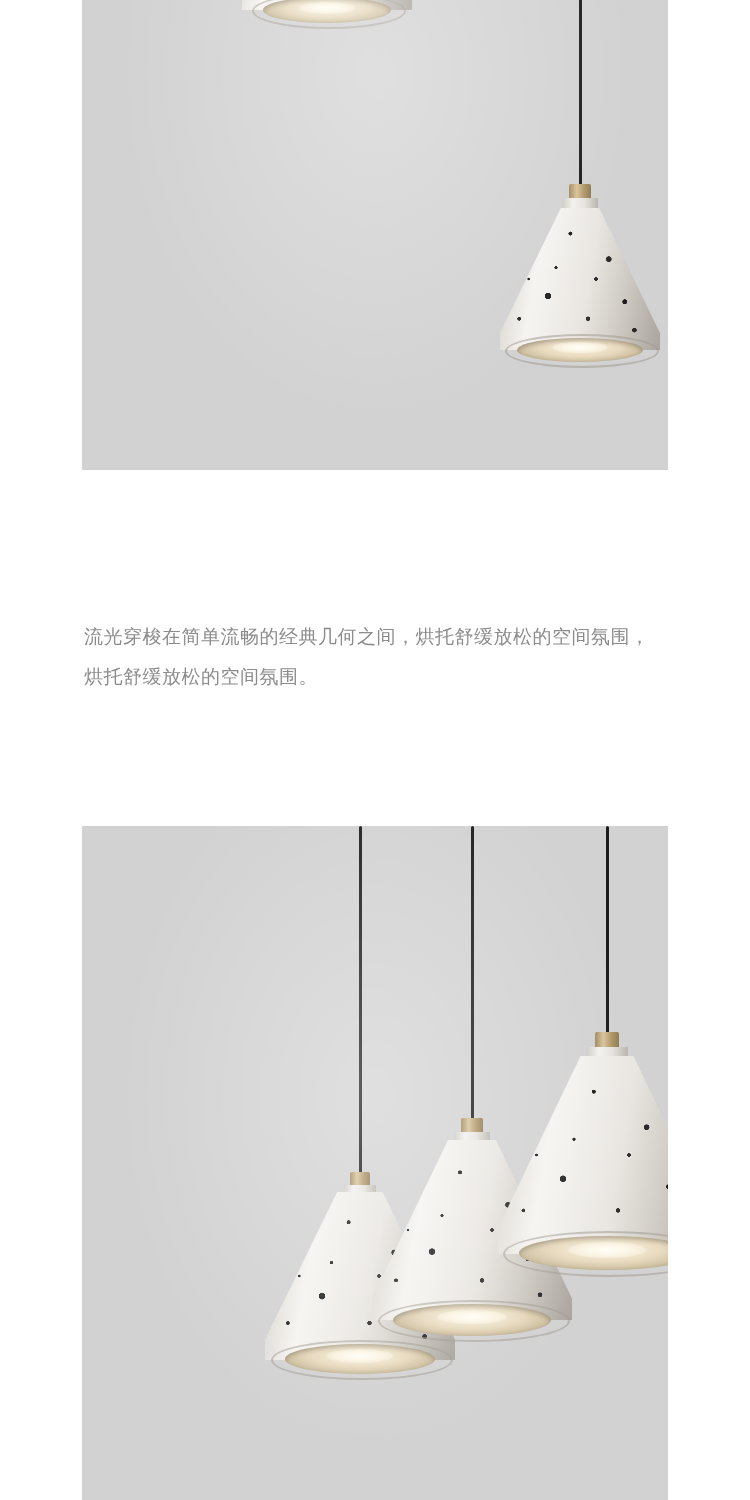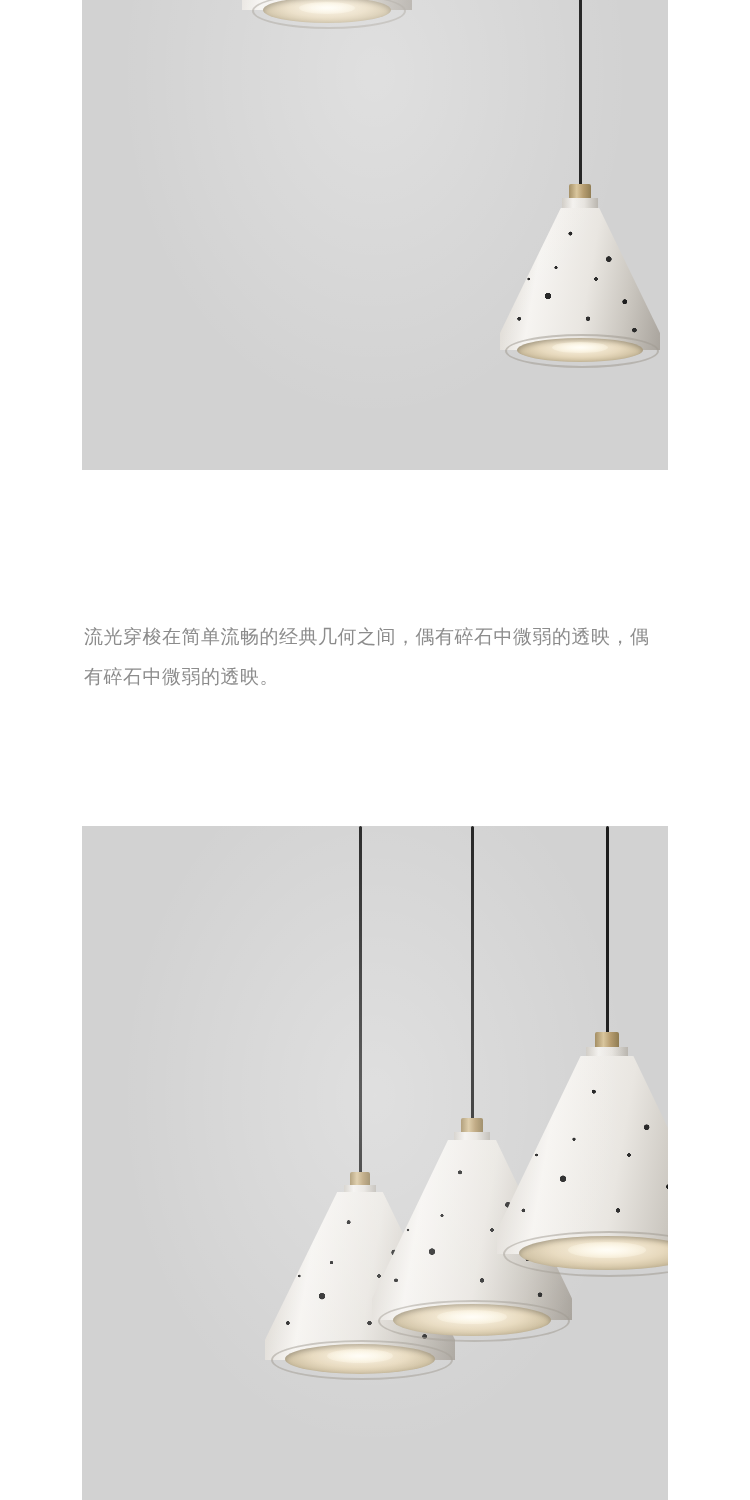--- a/index.html
+++ b/index.html
@@ -151,21 +151,21 @@
       <div class="cord" style="height:378px; top:0;"></div>
       <div class="collar" style="width:22px; height:16px; margin-left:-11px; top:374px;"></div>
       <div class="neck" style="width:36px; height:60px; margin-left:-18px; top:388px;"></div>
       <div class="shade" style="width:160px; height:142px; margin-left:-80px; top:398px;"></div>
       <div class="mouth" style="width:126px; height:24px; left:50%; margin-left:-63px; top:528px;"></div>
       <div class="rim" style="width:150px; height:30px; left:50%; margin-left:-75px; top:524px;"></div>
     </div>
 
   </div>
 
-  <p class="caption">流光穿梭在简单流畅的经典几何之间，偶有碎石中微弱的透映，偶有碎石中微弱的透映。</p>
+  <p class="caption">流光穿梭在简单流畅的经典几何之间，烘托舒缓放松的空间氛围，烘托舒缓放松的空间氛围。</p>
 
   <div class="photo photo-bottom">
 
     <div class="lamp" style="left:178px; top:0px; width:200px; height:620px;">
       <div class="cord" style="height:350px; top:0;"></div>
       <div class="collar" style="width:20px; height:15px; margin-left:-10px; top:346px;"></div>
       <div class="neck" style="width:32px; height:54px; margin-left:-16px; top:359px;"></div>
       <div class="shade" style="width:190px; height:168px; margin-left:-95px; top:366px;"></div>
       <div class="mouth" style="width:150px; height:30px; left:50%; margin-left:-75px; top:518px;"></div>
       <div class="rim" style="width:178px; height:36px; left:50%; margin-left:-89px; top:514px;"></div>

